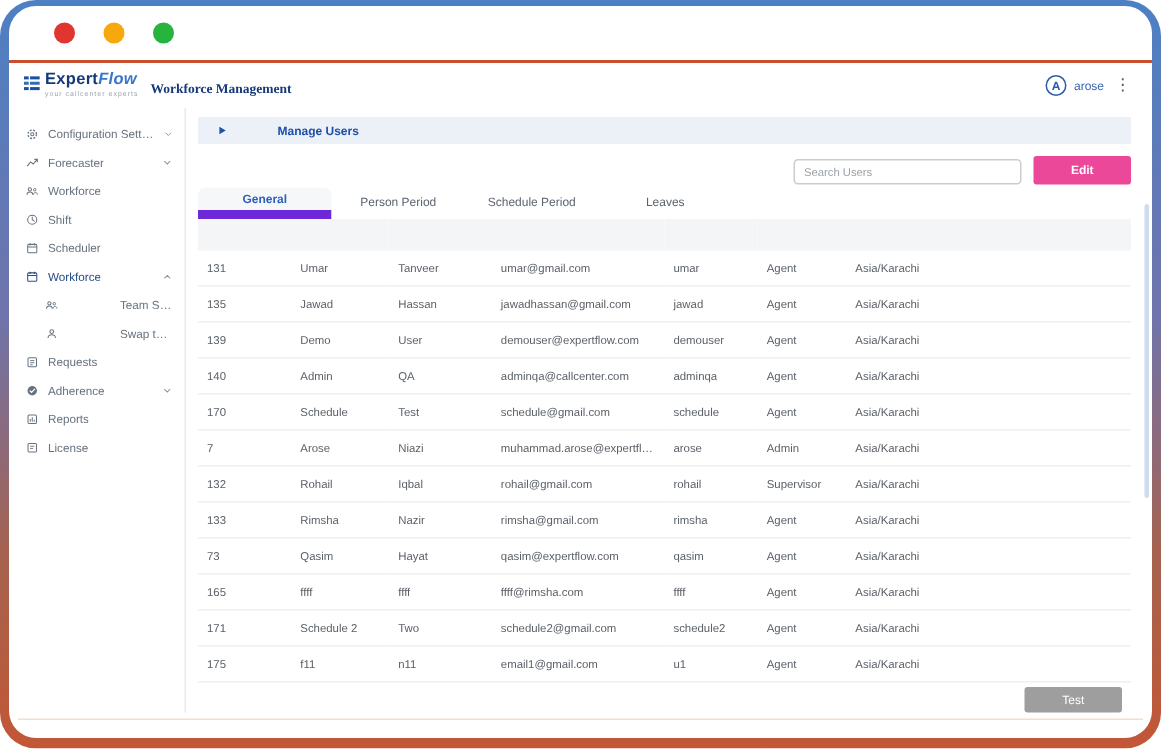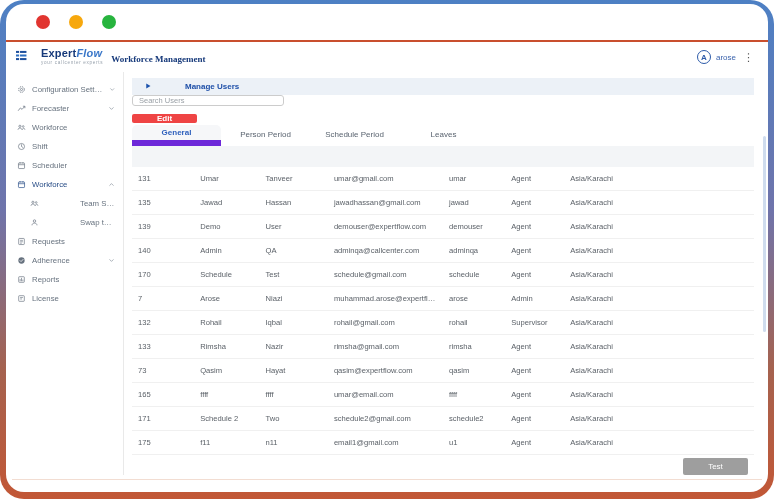--- a/index.html
+++ b/index.html
@@ -16,21 +16,21 @@
     display:flex; flex-direction:column;
   }
 
   
   .titlebar { height:36px; display:flex; align-items:center; padding-left:30px; gap:19px; }
   .dot { width:14px; height:14px; border-radius:50%; }
   .redline { height:2px; background:#c94f2e; }
 
   
   .appbar { height:30px; display:flex; align-items:center; padding:0 14px 0 10px; }
-  .logo { display:flex; align-items:flex-start; gap:14px; }
+  .logo { display:flex; align-items:flex-start; gap:3px; }
   .logo-mark { margin-top:2px; }
   .logo-text { display:flex; flex-direction:column; line-height:1; }
   .logo-name { font-size:11px; font-weight:bold; letter-spacing:.2px; }
   .logo-name .p1 { color:#16397a; }
   .logo-name .p2 { color:#3a77c9; font-style:italic; }
   .logo-tag { font-size:4.6px; color:#98a2ad; letter-spacing:.7px; margin-top:1.5px; }
   .app-title { font-family:"Liberation Serif", serif; font-weight:bold; font-size:9px; color:#16397a; margin-left:8px; margin-top:4px; }
   .appbar .spacer { flex:1; }
   .avatar { width:14px; height:14px; border-radius:50%; border:1.5px solid #2d5ba9; color:#2d5ba9;
             font-size:8px; font-weight:bold; display:flex; align-items:center; justify-content:center; }
@@ -51,25 +51,25 @@
   .side-item .chev { width:7px; height:7px; margin-left:auto; color:#8a939d; }
   .side-item .chev.up { transform:rotate(180deg); }
 
   
   .main { flex:1; position:relative; display:flex; flex-direction:column; padding:4px 14px 0 8px; min-width:0; }
   .banner { height:20px; background:#ecf1f7; display:flex; align-items:center; gap:6px;
             padding-left:12px; margin-top:2px; cursor:pointer; }
   .banner .tri { width:8px; height:8px; color:#1d53ad; }
   .banner .blabel { font-size:8px; font-weight:bold; color:#1e4fa8;padding-left:27px; }
 
-  .controls { height:24px; display:flex; justify-content:flex-end; align-items:flex-start; gap:8px; margin-top:4px;flex-direction:column; }
+  .controls { height:24px; display:flex; justify-content:flex-end; align-items:flex-end; gap:8px; margin-top:4px; }
   .search { width:152px; height:17px; border:1px solid #ccc; border-radius:3px; font-size:7.5px;
             padding:0 6px; color:#444; outline:none; font-family:"Liberation Sans", sans-serif; }
   .search::placeholder { color:#9aa0a6; }
-  .btn-edit { width:65px; height:19px; background:#ef4444; border:none; border-radius:2px;
+  .btn-edit { width:65px; height:19px; background:#ec4899; border:none; border-radius:2px;
               color:#fff; font-size:8px; font-weight:bold; cursor:pointer; font-family:"Liberation Sans", sans-serif; }
 
   .tabs { display:flex; margin-top:2px; }
   .tab { width:89px; height:21px; display:flex; align-items:center; justify-content:center;
          font-size:8px; color:#5a6470; cursor:pointer; border-bottom:2px solid transparent; }
   .tab.active { color:#2d5fbc; font-weight:bold; background:#f6f7f9; border-bottom:6px solid #6d28d9;
                 border-radius:5px 5px 0 0; }
 
   table { width:100%; border-collapse:collapse; table-layout:fixed; }
   thead th { background:#f3f5f7; font-size:7.6px; font-weight:bold; color:#3a3f46; text-align:left;
@@ -415,21 +415,21 @@
                 <td>qasim@expertflow.com</td>
                 <td>qasim</td>
                 <td>Agent</td>
                 <td>Asia/Karachi</td>
                 <td></td>
               </tr>
               <tr>
                 <td>165</td>
                 <td>ffff</td>
                 <td>ffff</td>
-                <td>umar@email.com</td>
+                <td>ffff@rimsha.com</td>
                 <td>ffff</td>
                 <td>Agent</td>
                 <td>Asia/Karachi</td>
                 <td></td>
               </tr>
               <tr>
                 <td>171</td>
                 <td>Schedule 2</td>
                 <td>Two</td>
                 <td>schedule2@gmail.com</td>

